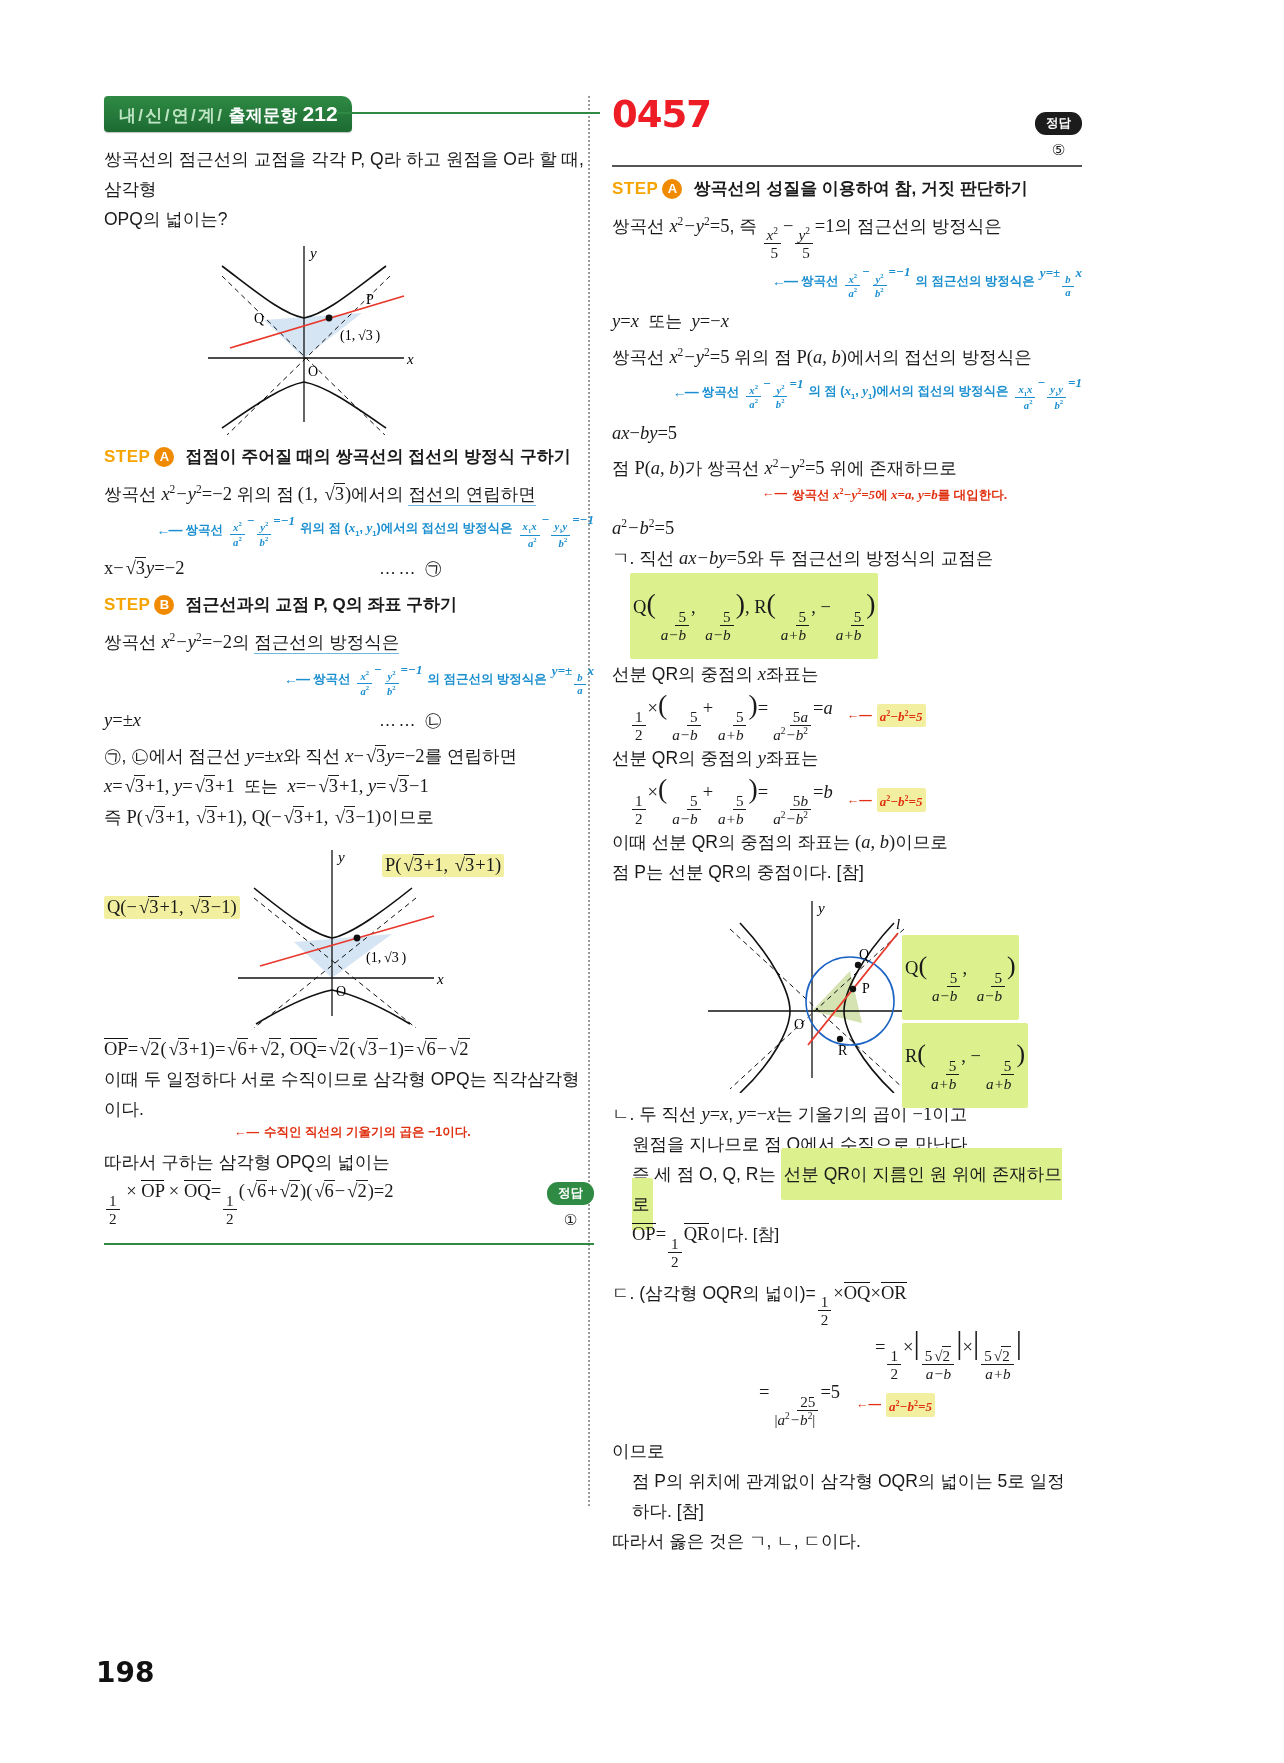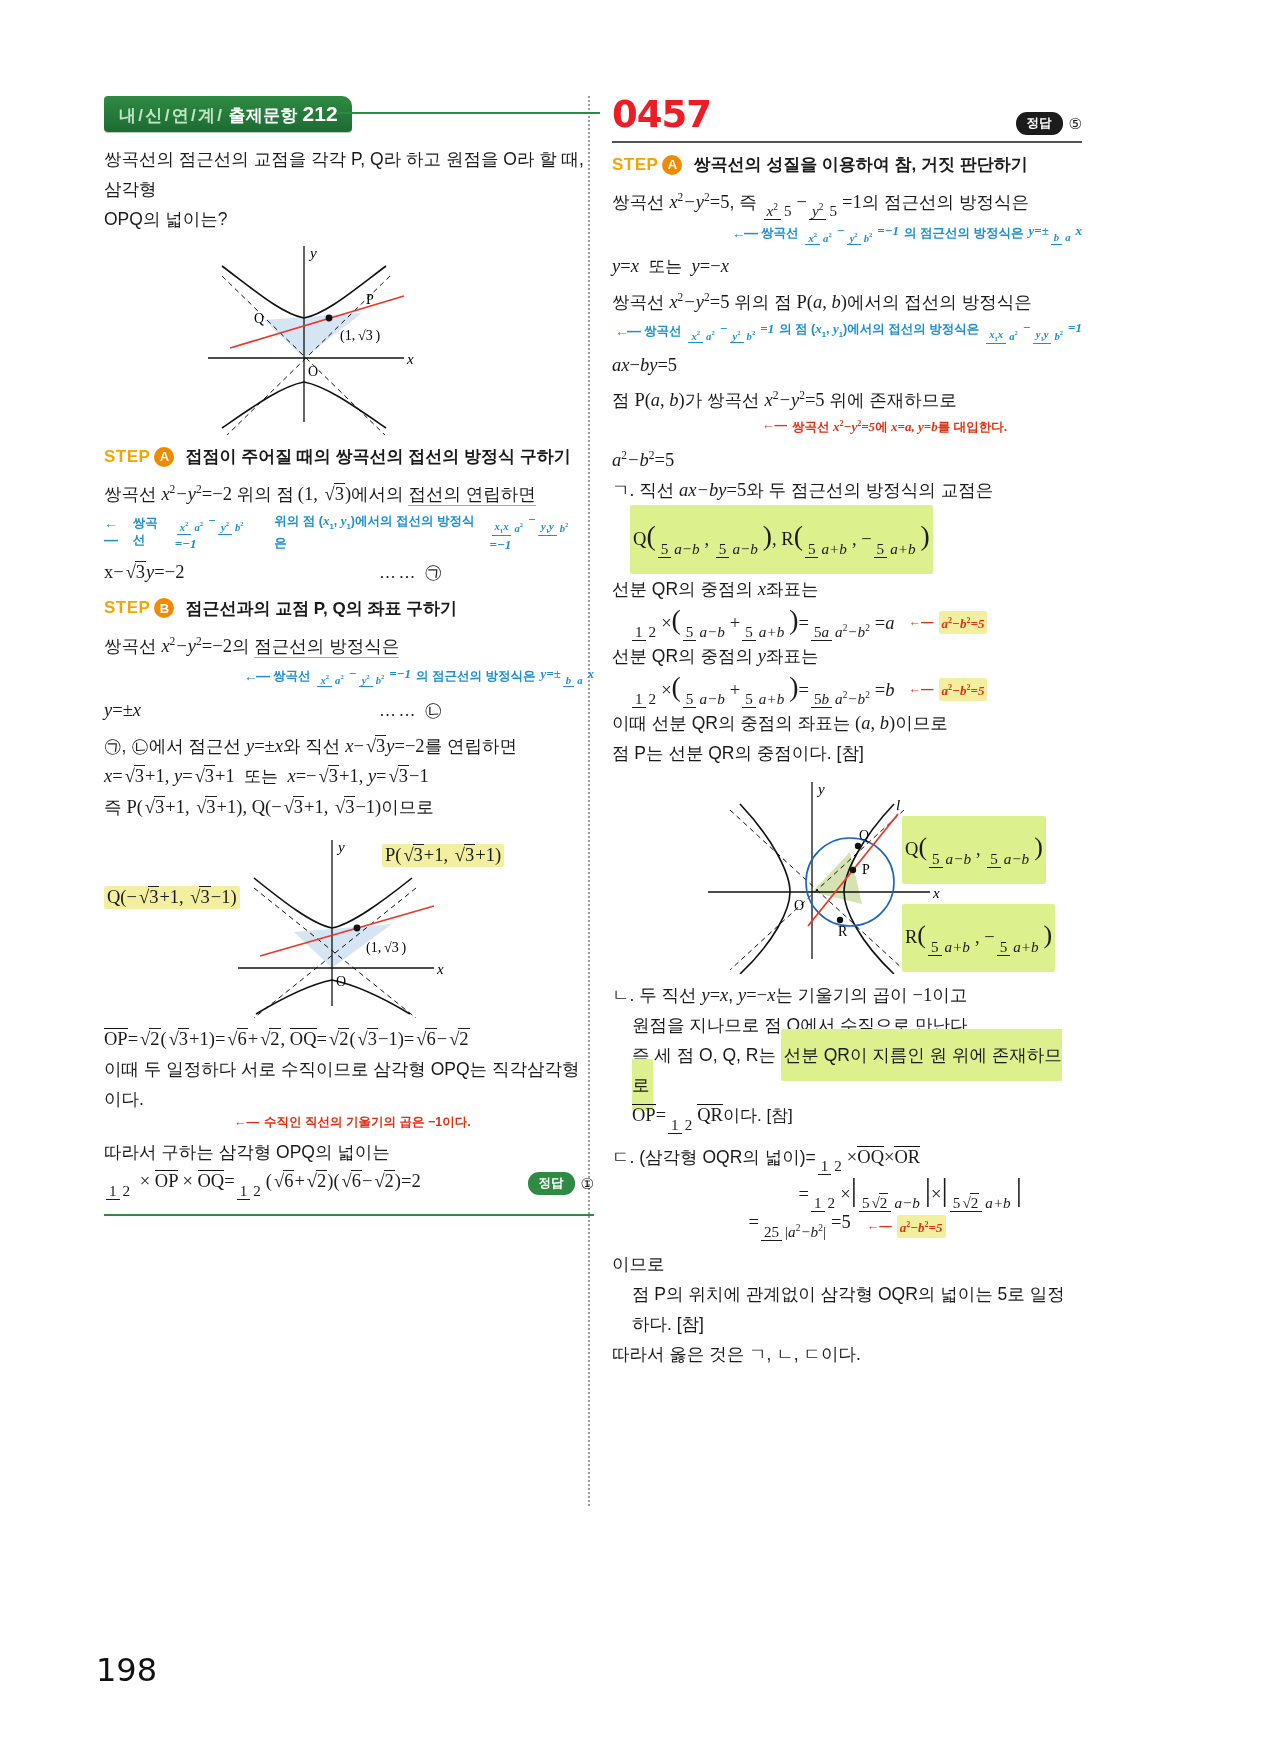--- a/index.html
+++ b/index.html
@@ -65,50 +65,50 @@
   .ref .arw{color:#1b8fd0;font-size:14px;letter-spacing:-2px;}
   .ref-right{justify-content:flex-end;}
   .ref .m{font-family:"Liberation Serif","DejaVu Serif",serif;font-style:italic;font-size:13px;}
 
   
   .redref{color:#e03010;font-size:12.5px;font-weight:bold;line-height:17px;
     display:flex;align-items:center;gap:5px;}
   .redref .m{font-family:"Liberation Serif","DejaVu Serif",serif;font-style:italic;font-size:13px;}
 
   
-  .frac{display:inline-flex;vertical-align:-0.55em;
-    text-align:center;font-size:.82em;line-height:1.12;margin:0 2px;}
+  .frac{display:inline-flex;flex-direction:column;vertical-align:-0.55em;
+    text-align:center;font-size:.82em;line-height:1.12;margin:0 2px;align-items:flex-end;}
   .frac .nu{border-bottom:1.2px solid currentColor;padding:0 3px;}
   .frac .de{padding:0 3px;}
 
   
   .hl{background:#ddf08e;padding:16px 3px;border-radius:2px;}
   .hl-y{background:#f2f0a0;padding:1px 3px;border-radius:2px;}
   .ul{border-bottom:1.5px solid #6fb7dd;padding-bottom:1px;}
 
   
-  .ans-pill{display:inline-flex;align-items:center;gap:6px;}
+  .ans-pill{display:inline-flex;align-items:center;gap:6px;flex-direction:column;}
   .ans-dark{background:#1c1c1c;color:#fff;border-radius:11px;
     font-size:12.5px;font-weight:bold;padding:3px 11px;}
   .ans-green{background:#2f8a43;color:#fff;border-radius:11px;
     font-size:12.5px;font-weight:bold;padding:3px 11px;}
   .ans-num{font-family:"DejaVu Sans",sans-serif;font-size:15px;}
 
   
   .pnum{color:#ee1c25;font-size:37px;font-weight:bold;font-family:"DejaVu Sans",sans-serif;
     letter-spacing:-1px;line-height:1;}
   .pnum-rule{border-top:2px solid #555;margin-top:6px;}
 
   
   .fig{position:relative;margin:6px auto;}
   .fig svg{display:block;}
 
   
-  .folio{position:absolute;left:96px;bottom:74px;font-size:32px;
-    font-weight:normal;font-family:"DejaVu Sans",sans-serif;color:#111;}
+  .folio{position:absolute;left:96px;bottom:74px;font-size:28px;
+    font-weight:bold;font-family:"DejaVu Sans",sans-serif;color:#111;}
 
   .rule-green{border-top:2.5px solid #2f8a43;margin-top:14px;}
   .spacer6{height:6px;}
   .dots{letter-spacing:2px;}
   .rowjust{display:flex;justify-content:space-between;align-items:baseline;}
 </style>
 </head>
 <body>
 
 <div class="page">

